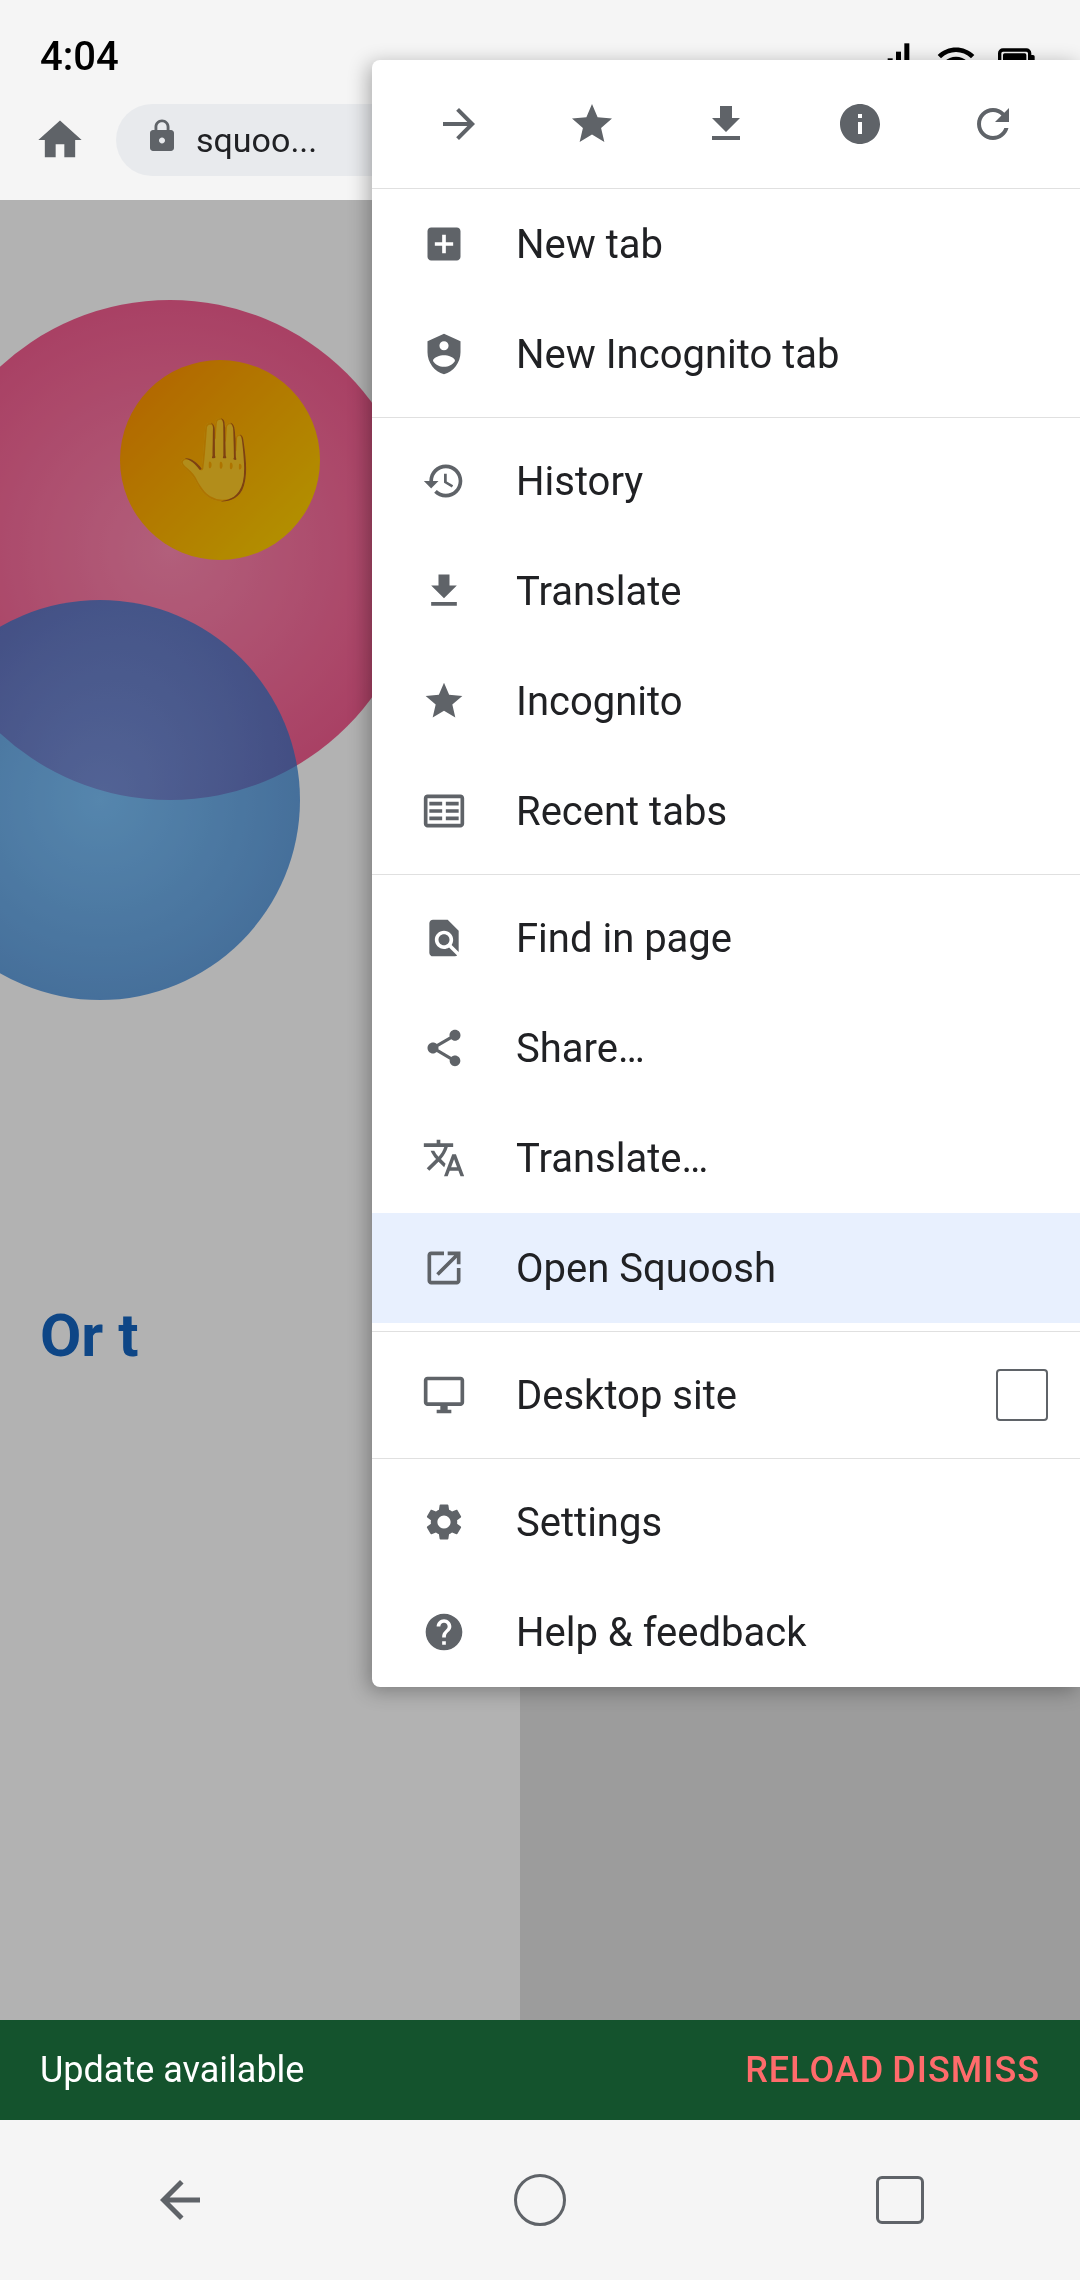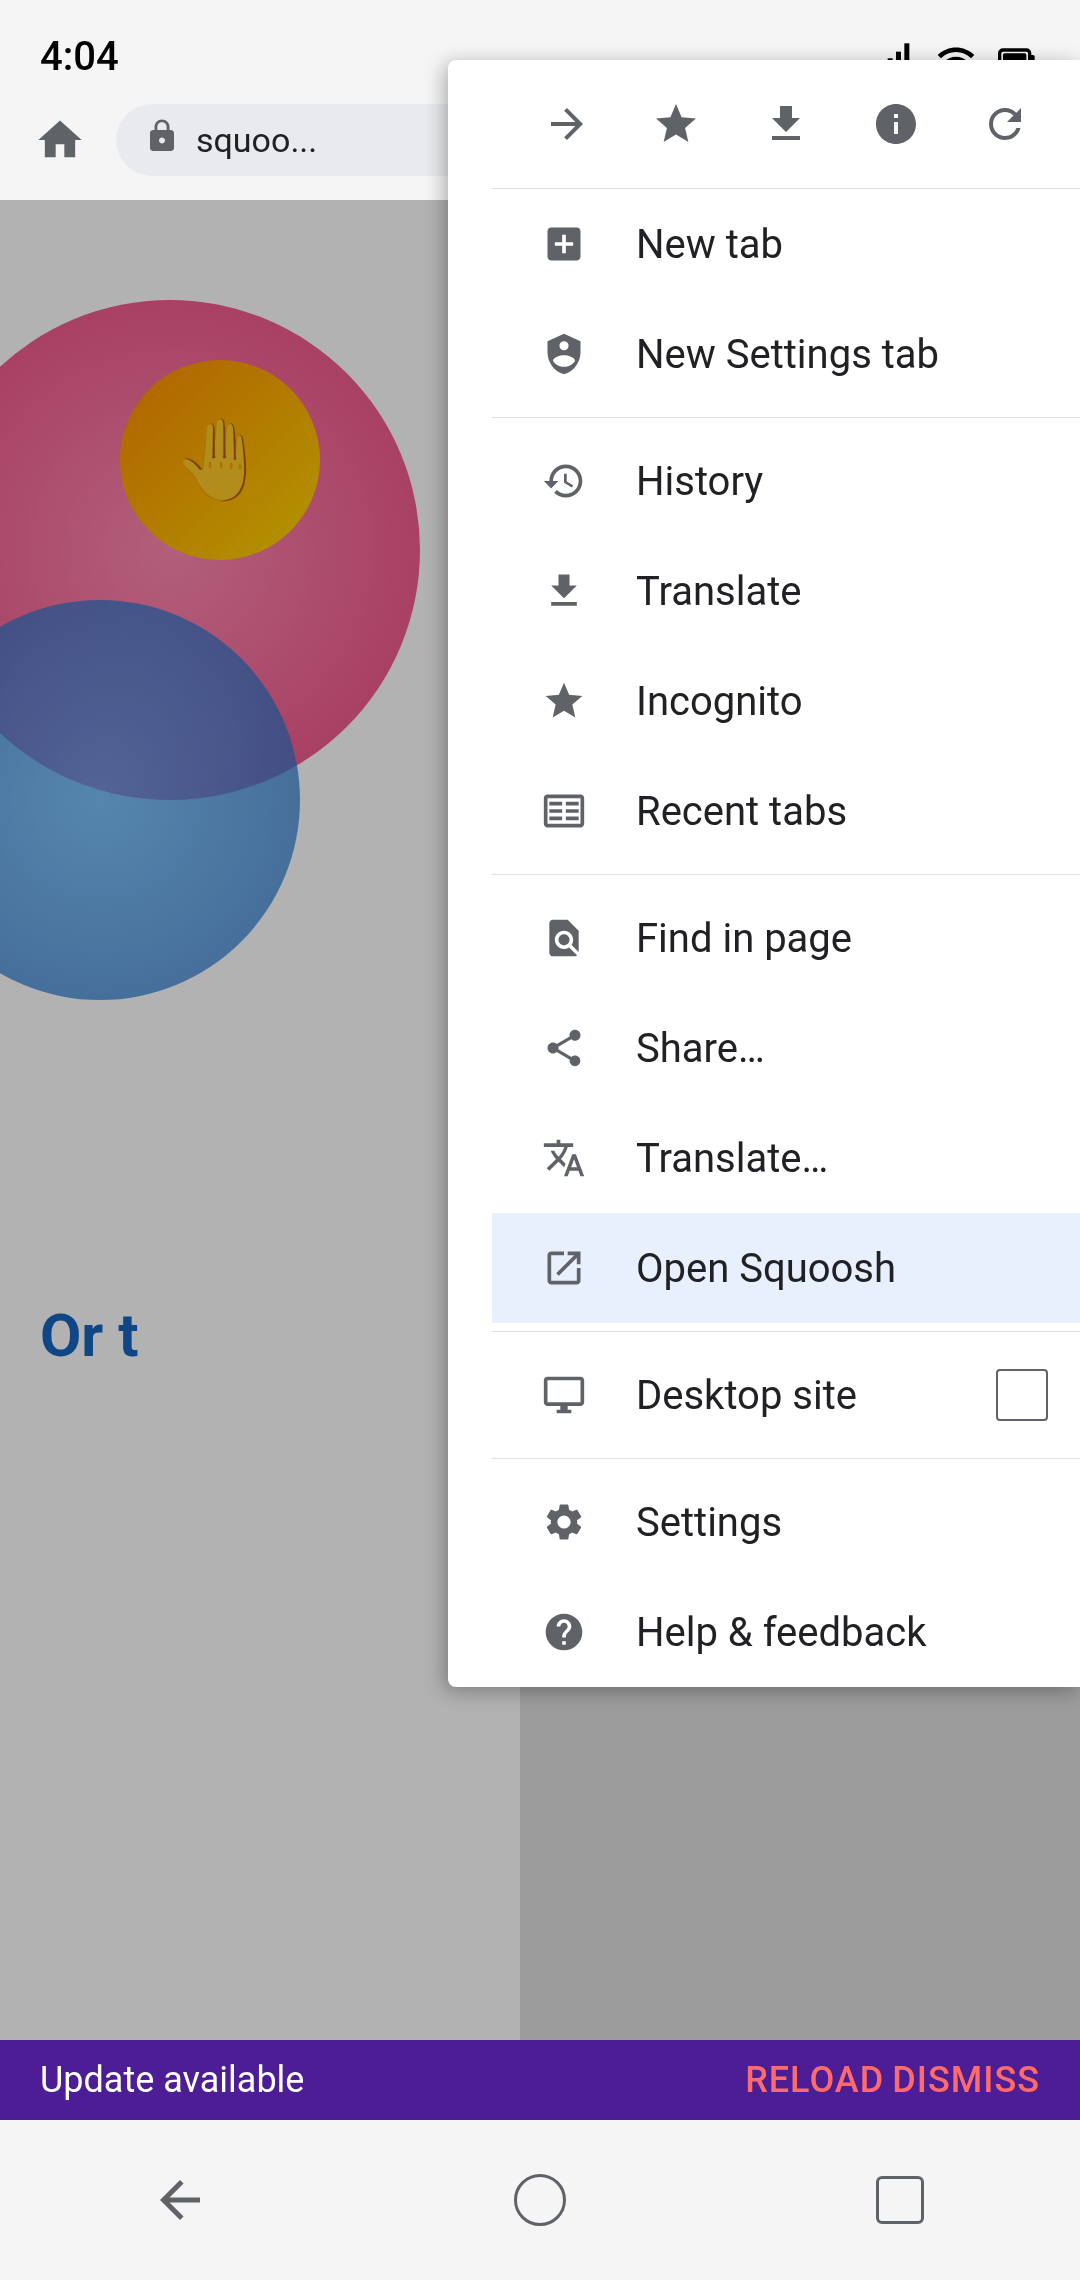--- a/index.html
+++ b/index.html
@@ -159,27 +159,26 @@
       height: 2080px;
       background: rgba(0,0,0,0.3);
       z-index: 20;
     }
 
     
     .dropdown-menu {
       position: absolute;
       top: 60px;
       right: 0;
-      width: 632px;
+      width: 708px;
       background: white;
       border-radius: 8px 0 0 8px;
       box-shadow: -4px 4px 20px rgba(0,0,0,0.3);
       z-index: 100;
       overflow: hidden;
-      padding-left: 44px;
     }
 
     
     .menu-toolbar {
       display: flex;
       align-items: center;
       justify-content: space-around;
       padding: 24px 20px;
       border-bottom: 1px solid #e0e0e0;
     }
@@ -242,22 +241,22 @@
       background: #e0e0e0;
       margin: 8px 0;
     }
 
     
     .update-banner {
       position: absolute;
       bottom: 160px;
       left: 0;
       width: 100%;
-      height: 80px;
-      background: #4c1d95;
+      height: 100px;
+      background: #14532d;
       display: flex;
       align-items: center;
       padding: 9px 40px;
       z-index: 200;
     }
 
     .update-text {
       font-size: 36px;
       color: white;
       flex: 1;
@@ -404,21 +403,21 @@
     </div>
     <span class="menu-item-label">New tab</span>
   </div>
 
   <div class="menu-item">
     <div class="menu-item-icon">
       <svg viewBox="0 0 24 24" width="44" height="44">
         <path d="M12 1L3 5v6c0 5.55 3.84 10.74 9 12 5.16-1.26 9-6.45 9-12V5l-9-4zm0 4c1.4 0 2.5 1.1 2.5 2.5S13.4 10 12 10 9.5 8.9 9.5 7.5 10.6 5 12 5zm0 14c-2.5 0-4.71-1.28-6-3.22.03-1.99 4-3.08 6-3.08 1.99 0 5.97 1.09 6 3.08C16.71 17.72 14.5 19 12 19z" fill="#5f6368"></path>
       </svg>
     </div>
-    <span class="menu-item-label">New Settings tab</span>
+    <span class="menu-item-label">New Incognito tab</span>
   </div>
 
   <div class="menu-divider"></div>
 
   <div class="menu-item">
     <div class="menu-item-icon">
       <svg viewBox="0 0 24 24" width="44" height="44">
         <path d="M13 3c-4.97 0-9 4.03-9 9H1l3.89 3.89.07.14L9 12H6c0-3.87 3.13-7 7-7s7 3.13 7 7-3.13 7-7 7c-1.93 0-3.68-.79-4.94-2.06l-1.42 1.42C8.27 19.99 10.51 21 13 21c4.97 0 9-4.03 9-9s-4.03-9-9-9zm-1 5v5l4.28 2.54.72-1.21-3.5-2.08V8H12z" fill="#5f6368"></path>
       </svg>
     </div>

